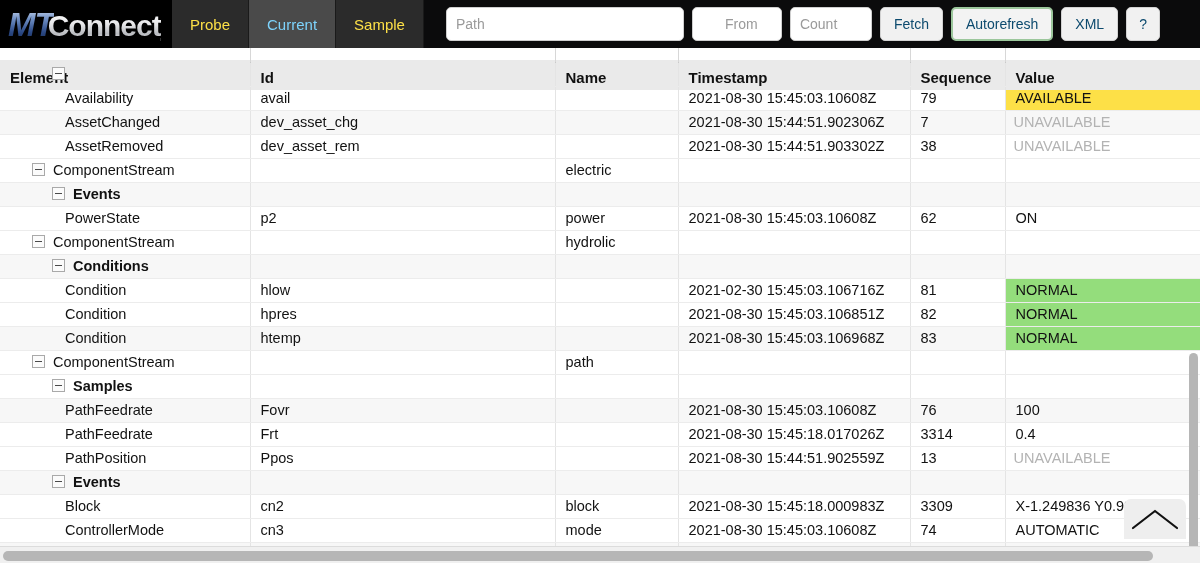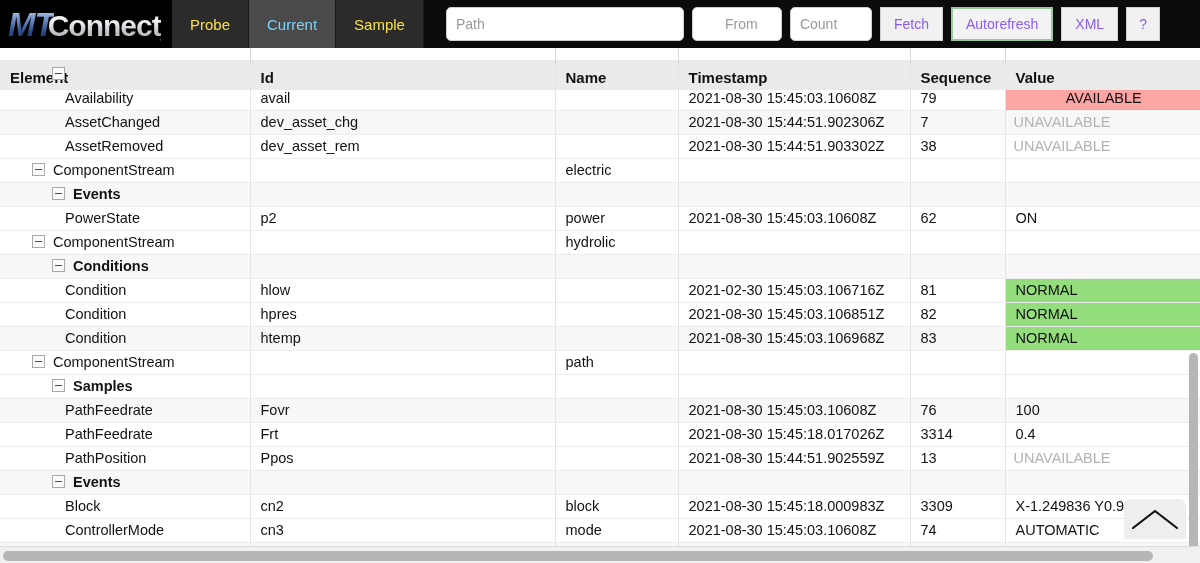--- a/index.html
+++ b/index.html
@@ -84,24 +84,24 @@
   }
   .navinput::placeholder { color: #9a9a9a; }
   .in-path  { width: 238px; }
   .in-from  { width: 90px; padding-left: 32px; }
   .in-count { width: 82px; }
 
   .navbtn {
     height: 34px;
     padding: 0 13px;
     border: 1px solid #d2d2d2;
-    border-radius: 0;
+    border-radius: 5px;
     background: #f1f1f1;
     font-size: 14px;
-    color: #8b5cf6;
+    color: #0c4a6e;
     font-family: "Liberation Sans", sans-serif;
     cursor: pointer;
     display: flex; align-items: center; justify-content: center;
     white-space: nowrap;
   }
   .navbtn.accent { border: 2px solid #9cc79c; background: #f3f3f3; }
   .navbtn.help { min-width: 34px; padding: 0 11px; }
 
   
   .tablewrap {
@@ -170,21 +170,21 @@
     cursor: pointer;
     position: relative;
   }
   .twisty::before {
     content: "";
     position: absolute;
     width: 7px; height: 1px;
     background: #4a4a4a;
   }
 
-  .val-avail { background: #fca5a5; display:block; margin:-1px -8px -2px -10px; padding:1px 8px 2px 10px;text-align:center; }
+  .val-avail { background: #fde047; display:block; margin:-1px -8px -2px -10px; padding:1px 8px 2px 10px; }
   .val-normal { background: #94dd7c; display:block; margin:-1px -8px -2px -10px; padding:1px 8px 2px 10px; }
   .val-unavail { color: #b3b3b3; padding-left: 8px; }
 
   
   .vscroll {
     position: absolute;
     right: 2px; top: 305px;
     width: 9px; height: 220px;
     background: #b6b6b6;
     border-radius: 5px;

